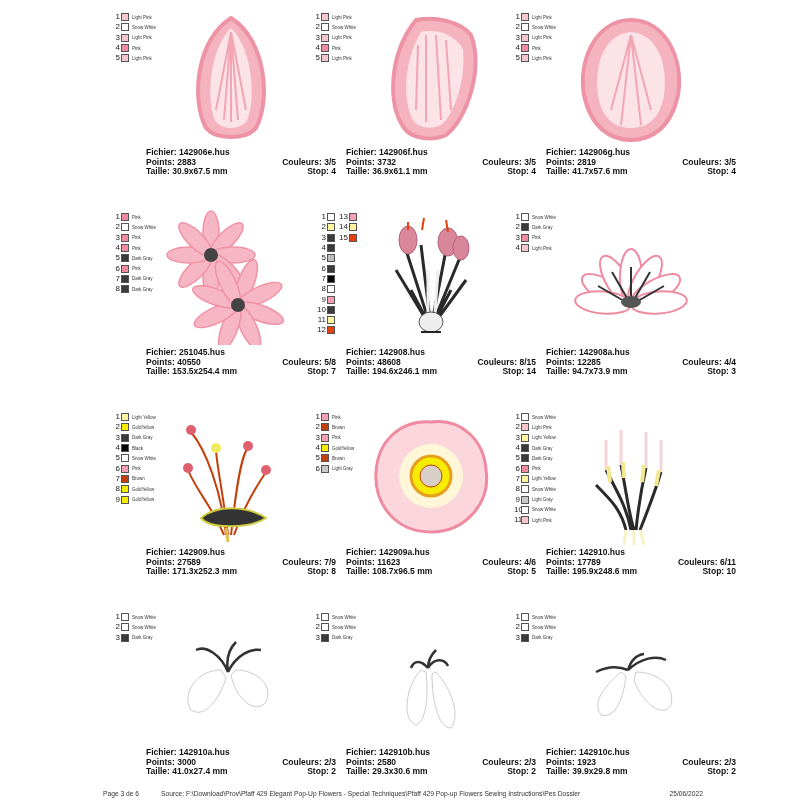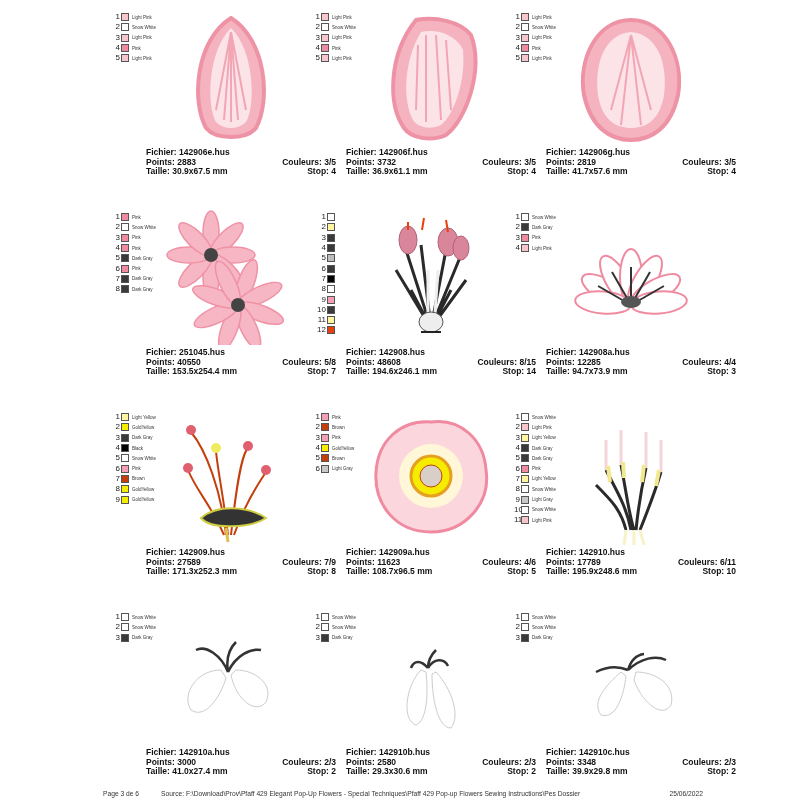--- a/index.html
+++ b/index.html
@@ -292,20 +292,34 @@
           </div>
           <div class="sw-row">
             <span class="sw-num">11</span>
             <span class="sw-box" style="background:#fff5a0"></span>
           </div>
           <div class="sw-row">
             <span class="sw-num">12</span>
             <span class="sw-box" style="background:#e8400c"></span>
           </div>
         </div>
+        <div>
+          <div class="sw-row">
+            <span class="sw-num">13</span>
+            <span class="sw-box" style="background:#f4a0b4"></span>
+          </div>
+          <div class="sw-row">
+            <span class="sw-num">14</span>
+            <span class="sw-box" style="background:#fff5a0"></span>
+          </div>
+          <div class="sw-row">
+            <span class="sw-num">15</span>
+            <span class="sw-box" style="background:#e8400c"></span>
+          </div>
+        </div>
       </div>
       <div class="art"><svg viewBox="0 0 130 135" width="130" height="135">
     <path d="M65 118 L40 40 M65 118 L55 35 M65 118 L80 40 M65 118 L95 45 M65 118 L30 60 M65 118 L100 70 M65 118 L45 80 M65 118 L85 80" stroke="#2a2a2a" stroke-width="3"></path>
     <path d="M62 118 L62 60 M68 118 L72 60" stroke="#eee" stroke-width="3"></path>
     <ellipse cx="65" cy="112" rx="12" ry="10" fill="#eee" stroke="#555"></ellipse>
     <path d="M55 122 L75 122" stroke="#222" stroke-width="2"></path>
     <g fill="#d9869b" stroke="#b36178">
             <ellipse cx="42" cy="30" rx="9" ry="14"></ellipse>
             <ellipse cx="82" cy="32" rx="10" ry="14"></ellipse>
             <ellipse cx="95" cy="38" rx="8" ry="12"></ellipse>
@@ -676,21 +690,21 @@
       <div class="art"><svg viewBox="0 0 130 135" width="130" height="135">
     <path d="M70 62 C90 62 110 75 105 95 C95 110 75 90 68 70Z" fill="#fff" stroke="#ccc"></path>
     <path d="M55 62 C40 75 25 92 35 105 C50 110 58 85 60 66Z" fill="#fff" stroke="#ccc"></path>
     <path d="M62 60 C50 55 38 58 30 62 M62 60 C75 48 90 45 100 50 M62 60 C65 50 70 45 78 44" stroke="#333" stroke-width="2.5" fill="none"></path>
         </svg></div>
       <div class="info">
         <div class="info-row">
           <span><span>Fichier: </span><span>142910c.hus</span></span>
         </div>
         <div class="info-row">
-          <span><span>Points: </span><span>3348</span></span>
+          <span><span>Points: </span><span>1923</span></span>
           <span><span>Couleurs: </span><span>2/3</span></span>
         </div>
         <div class="info-row">
           <span><span>Taille: </span><span>39.9x29.8 mm</span></span>
           <span><span>Stop: </span><span>2</span></span>
         </div>
       </div>
     </div>
   </div>
 

